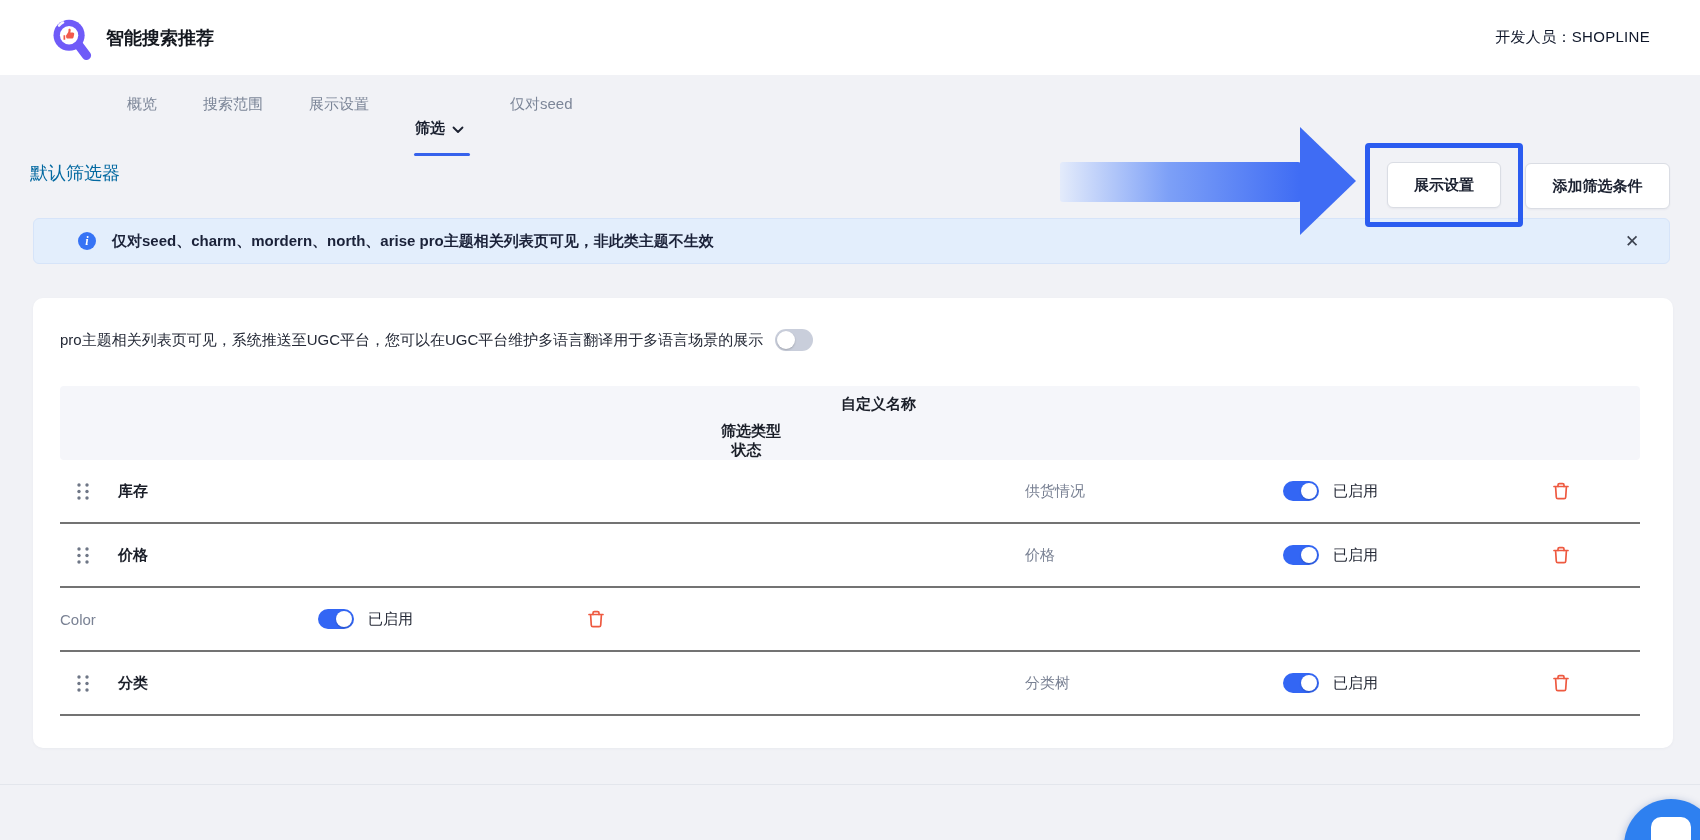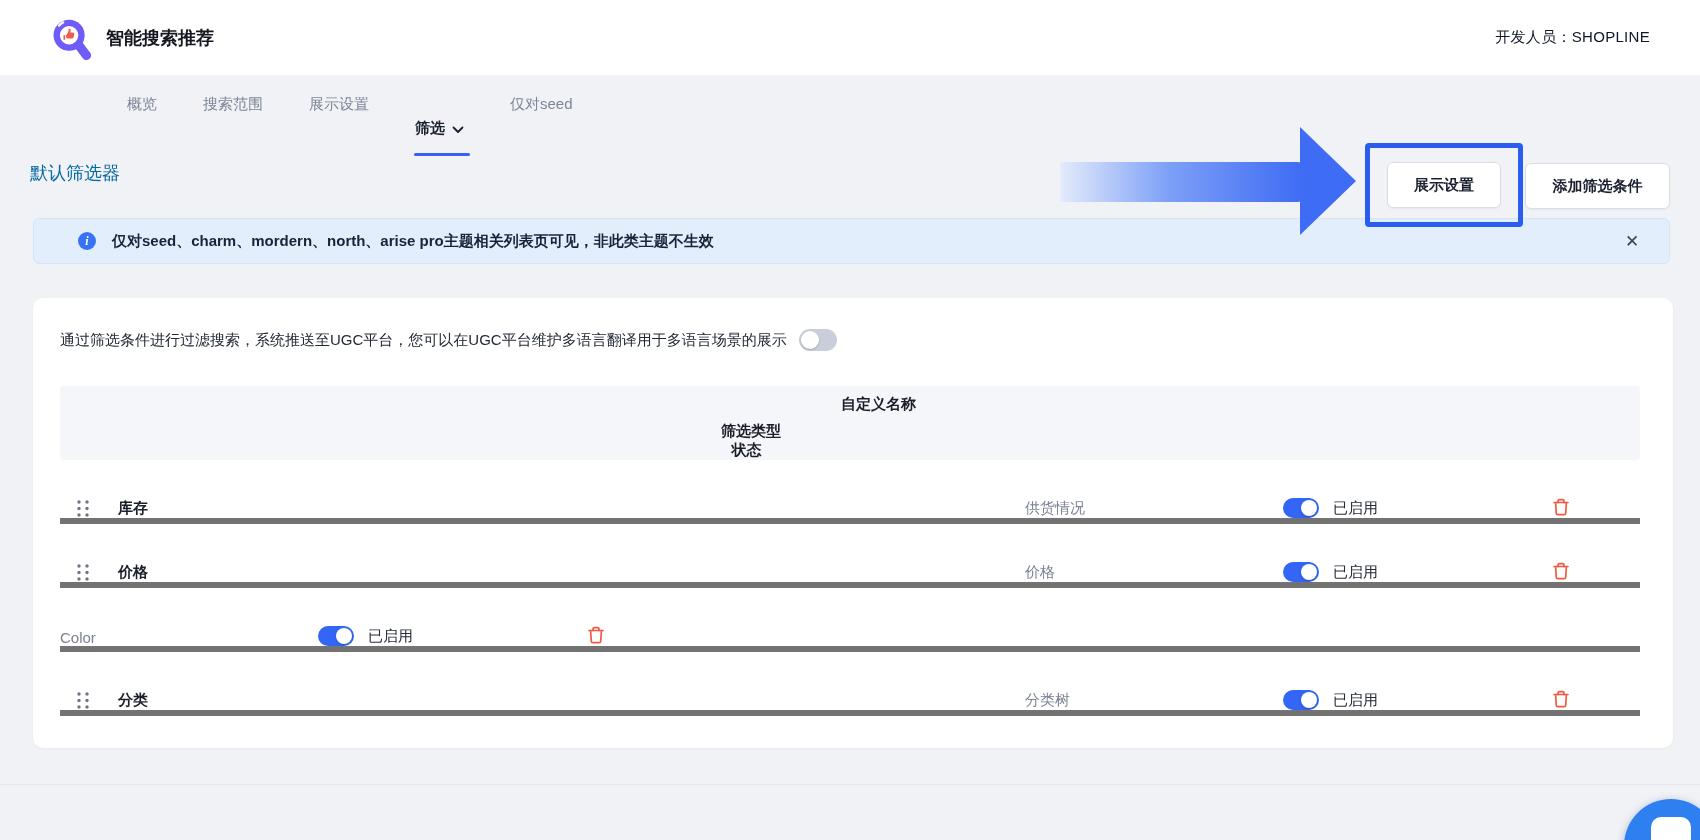--- a/index.html
+++ b/index.html
@@ -115,22 +115,22 @@
   .switch.sm .knob { width:16px; height:16px; }
 
   
   .table { margin-top:34px; }
   .t-head {
     display:flex; align-items:center; height:74px;
     background:#f5f6fa; border-radius:4px;
     font-size:15px; font-weight:700; color:#1b1f29;flex-direction:column;
   }
   .t-row {
-    display:flex; align-items:flex-end; height:64px;
-    border-bottom:6px solid #737373; background:#fff;
+    display:flex; align-items:center; height:64px;
+    border-bottom:2px solid #737373; background:#fff;
   }
   .col-name   { flex:1 1 auto; display:flex; align-items:center; }
   .col-type   { width:258px; flex:0 0 auto; }
   .col-status { width:237px; flex:0 0 auto; display:flex; align-items:center; gap:14px; }
   .col-action { width:120px; flex:0 0 auto; display:flex; justify-content:flex-end; padding-right:68px; }
   .t-head .col-name { padding-left:57px; }
   .t-row  .col-name { padding-left:16px; gap:28px; }
   .drag-handle { width:14px; height:19px; cursor:grab; flex:0 0 auto; }
   .row-name { font-size:15px; font-weight:600; color:#1b1f29; }
   .row-type { font-size:15px; color:#7a8294; }
@@ -202,21 +202,21 @@
   <div class="info-icon">i</div>
   <div class="banner-text">仅对seed、charm、mordern、north、arise pro主题相关列表页可见，非此类主题不生效</div>
   <div class="banner-close">
     <span>✕</span>
   </div>
 </div>
 
 <div class="card">
 
   <div class="multilang-row">
-    <span class="multilang-text">通过筛选条件进行过滤搜索，系统推送至UGC平台，您可以在UGC平台维护多语言翻译用于多语言场景的展示</span>
+    <span class="multilang-text">pro主题相关列表页可见，系统推送至UGC平台，您可以在UGC平台维护多语言翻译用于多语言场景的展示</span>
     <div class="switch">
         <div class="knob"></div>
       </div>
   </div>
 
   <div class="table">
     <div class="t-head">
       <div class="col-name">自定义名称</div>
       <div class="col-type">筛选类型</div>
       <div class="col-status">状态</div>

